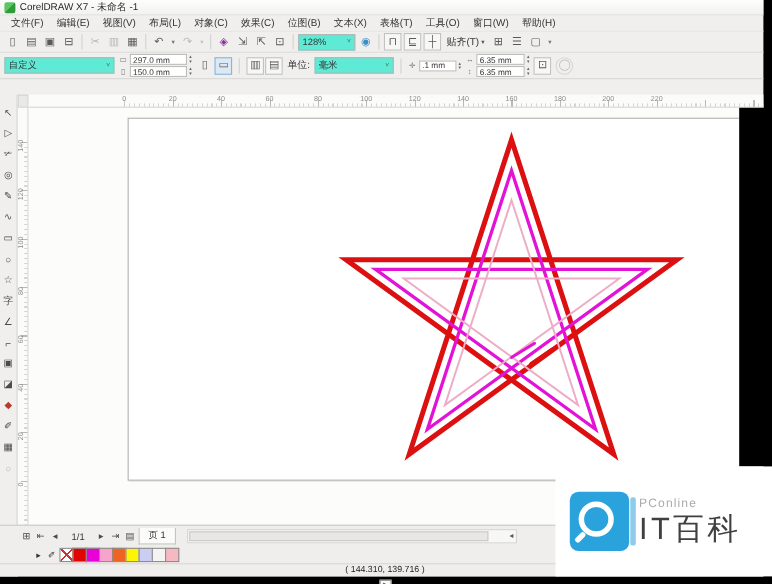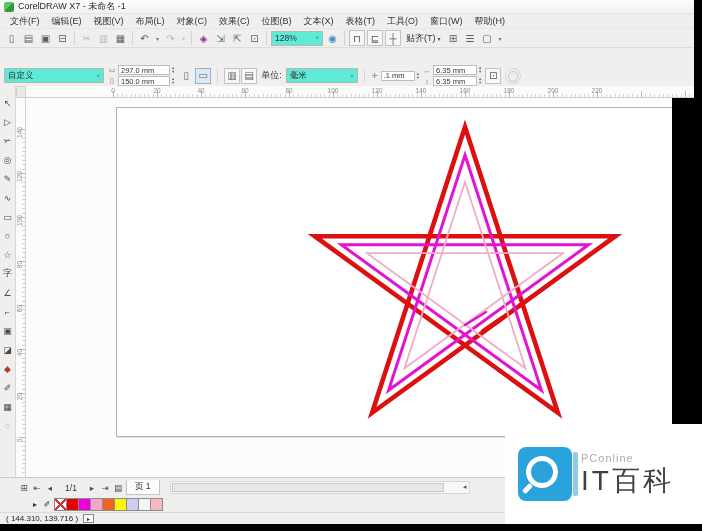--- a/index.html
+++ b/index.html
@@ -21,21 +21,21 @@
   .mini.boxed{border:1px solid #c2c2c0;background:#f7f7f5;width:16px;}
   .mini.disabled{opacity:.38;}
   .vsep{width:1px;height:14px;background:#d2d2d0;margin:0 2px;}
   .select{display:flex;align-items:center;justify-content:space-between;background:#5eead4;border:1px solid #b5b5b3;height:15px;font-size:8.5px;color:#333;padding:0 3px;gap:4px;}
   .select .car{font-size:6px;color:#555;}
   #zoom-select{width:52px;}
   .tbtext{font-size:9px;color:#333;display:flex;align-items:center;gap:2px;padding:0 3px;}
   .tbtext .car{font-size:6px;color:#555;}
 
   
-  #propbar{position:absolute;left:0;top:48px;width:694px;height:24px;display:flex;align-items:center;gap:4px;padding:0 4px;border-bottom:1px solid #d8d8d6;margin-top:16px;}
+  #propbar{position:absolute;left:0;top:48px;width:694px;height:24px;display:flex;align-items:center;gap:4px;padding:0 4px;border-bottom:1px solid #d8d8d6;}
   #preset-select{width:100px;}
   .stackcol{display:flex;flex-direction:column;gap:1px;}
   .srow{display:flex;align-items:center;gap:2px;}
   .srow .sic{font-size:7px;color:#777;width:8px;text-align:center;}
   .field{background:#fff;border:1px solid #bdbdbb;height:10px;font-size:7.5px;color:#333;display:flex;align-items:center;padding:0 2px;}
   .f52{width:52px;} .f44{width:44px;} .f34{width:34px;}
   .stepper{display:flex;flex-direction:column;justify-content:center;line-height:4px;}
   .stepper span{font-size:4.5px;color:#666;}
   .pbtn{width:16px;height:16px;border:1px solid transparent;display:flex;align-items:center;justify-content:center;font-size:10px;color:#5a5a58;}
   .pbtn.active{background:#dcearf5;background:#dce9f5;border-color:#8ab4d8;}
@@ -95,21 +95,21 @@
   
   #paletterow{position:absolute;left:0;top:497px;width:694px;height:15px;background:#efeeec;display:flex;align-items:center;gap:3px;padding-left:30px;}
   .pal-ic{font-size:8px;color:#333;width:10px;text-align:center;}
   #swatches{display:flex;gap:0;}
   .swatch{width:13px;height:13px;border:1px solid #8d8d8b;margin-left:-1px;}
   .swatch.none{background:
       linear-gradient(45deg,transparent 44%,#cc3333 44% 56%,transparent 56%),
       linear-gradient(-45deg,transparent 44%,#cc3333 44% 56%,transparent 56%),#fff;}
 
   
-  #statusrow{position:absolute;left:0;top:512px;width:694px;height:12px;background:#efeeec;border-top:1px solid #d8d8d6;display:flex;align-items:center;gap:5px;padding-left:6px;font-size:8px;color:#222;}
+  #statusrow{position:absolute;left:0;top:512px;width:694px;height:12px;background:#efeeec;border-top:1px solid #d8d8d6;display:flex;align-items:center;gap:5px;padding-left:6px;font-size:8px;color:#222;flex-direction:column;}
   #status-flyout{width:11px;height:9px;border:1px solid #888;display:flex;align-items:center;justify-content:center;font-size:6px;color:#333;background:#fafaf8;}
 </style>
 </head>
 <body>
 
 <div id="app">
 
   <div id="titlebar">
     <span class="app-logo"></span>
     <span>CorelDRAW X7 - 未命名 -1</span>

